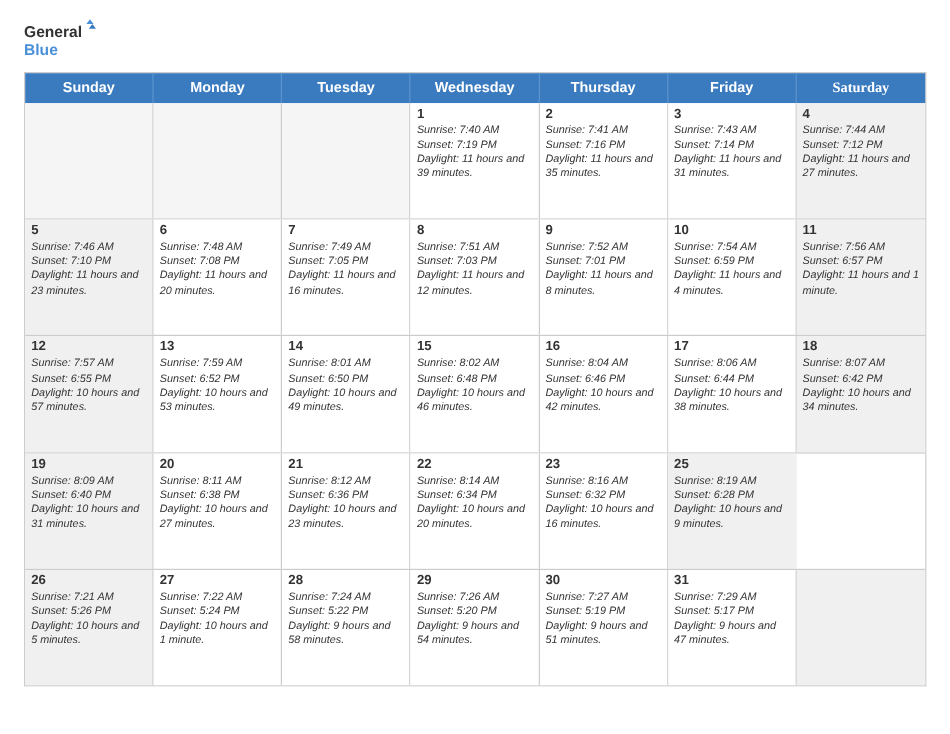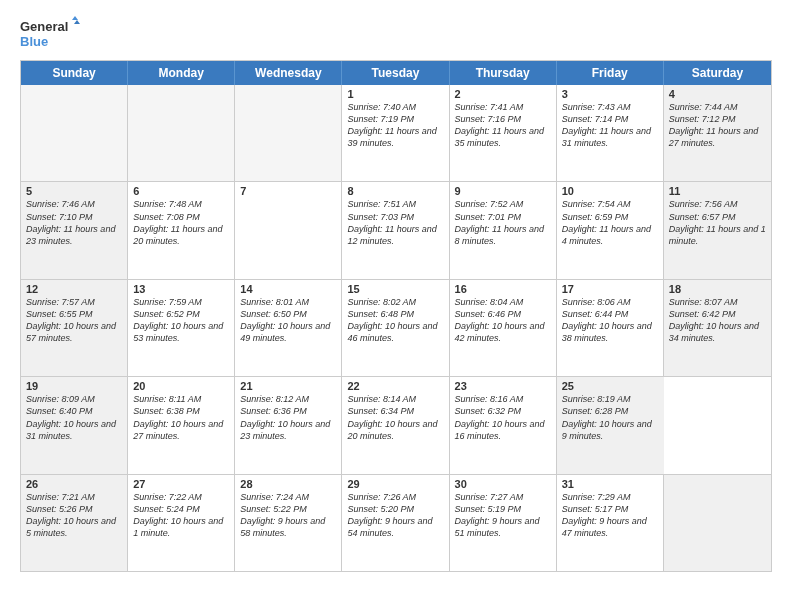--- a/index.html
+++ b/index.html
@@ -53,21 +53,21 @@
       background: #3a7abf;
     }
     .cal-header-cell {
       color: #fff;
       font-size: 12px;
       font-weight: bold;
       padding: 5px 6px;
       text-align: center;
       border-right: 1px solid #5a95d0;
     }
-    .cal-header-cell:last-child { border-right: none; }
+    .cal-header-cell:last-child { border-right: none; font-family: Liberation Serif, serif; }
     .cal-body {
       flex: 1;
       display: flex;
       flex-direction: column;
     }
     .cal-row {
       display: grid;
       grid-template-columns: repeat(7, 1fr);
       flex: 1;
       border-top: 1px solid #ccc;
@@ -114,22 +114,22 @@
     <div class="title-block">
       <div class="month-title"></div>
       <div class="location"></div>
     </div>
   </div>
 
   <div class="calendar">
     <div class="cal-header">
     <div class="cal-header-cell">Sunday</div>
         <div class="cal-header-cell">Monday</div>
+        <div class="cal-header-cell">Tuesday</div>
         <div class="cal-header-cell">Wednesday</div>
-        <div class="cal-header-cell">Tuesday</div>
         <div class="cal-header-cell">Thursday</div>
         <div class="cal-header-cell">Friday</div>
         <div class="cal-header-cell">Saturday</div>
       </div>
     <div class="cal-body">
     <div class="cal-row">
           <div class="cal-cell empty"></div>
           <div class="cal-cell empty"></div>
           <div class="cal-cell empty"></div>
           <div class="cal-cell">
@@ -171,20 +171,24 @@
           </div>
           <div class="cal-cell">
             <span class="day-num">6</span>
             <div class="cell-text">Sunrise: 7:48 AM
 Sunset: 7:08 PM
 Daylight: 11 hours
 and 20 minutes.</div>
           </div>
           <div class="cal-cell">
             <span class="day-num">7</span>
+            <div class="cell-text">Sunrise: 7:49 AM
+Sunset: 7:05 PM
+Daylight: 11 hours
+and 16 minutes.</div>
           </div>
           <div class="cal-cell">
             <span class="day-num">8</span>
             <div class="cell-text">Sunrise: 7:51 AM
 Sunset: 7:03 PM
 Daylight: 11 hours
 and 12 minutes.</div>
           </div>
           <div class="cal-cell">
             <span class="day-num">9</span>

